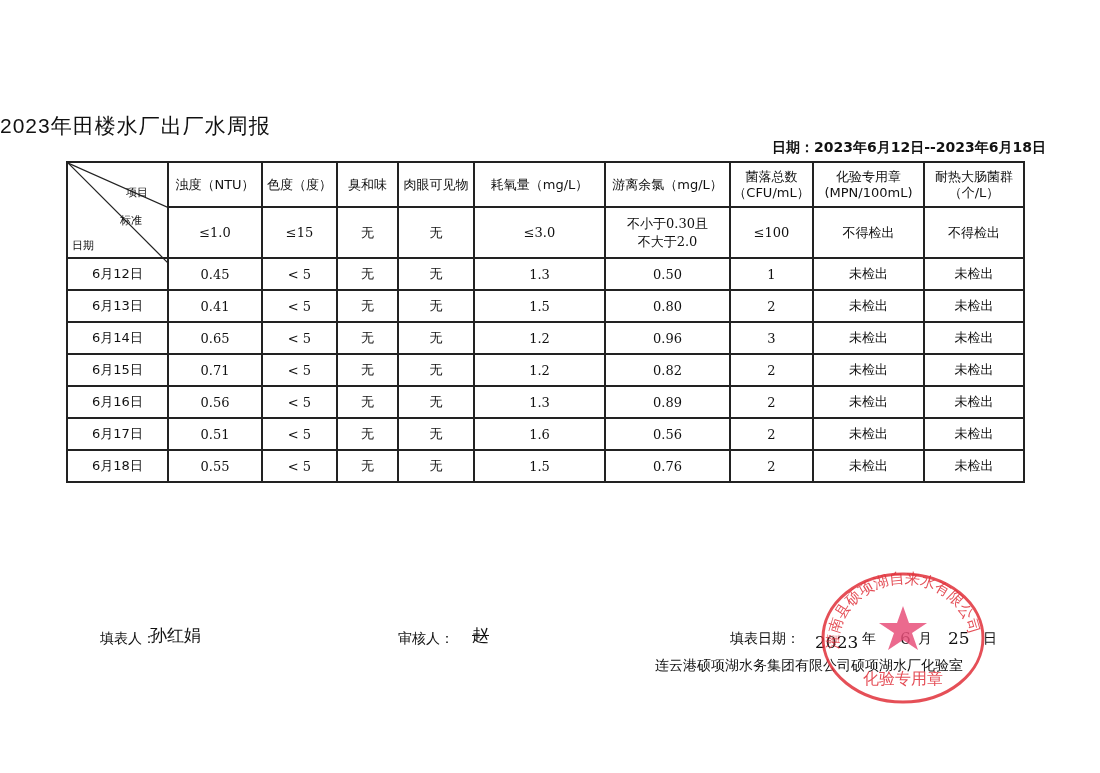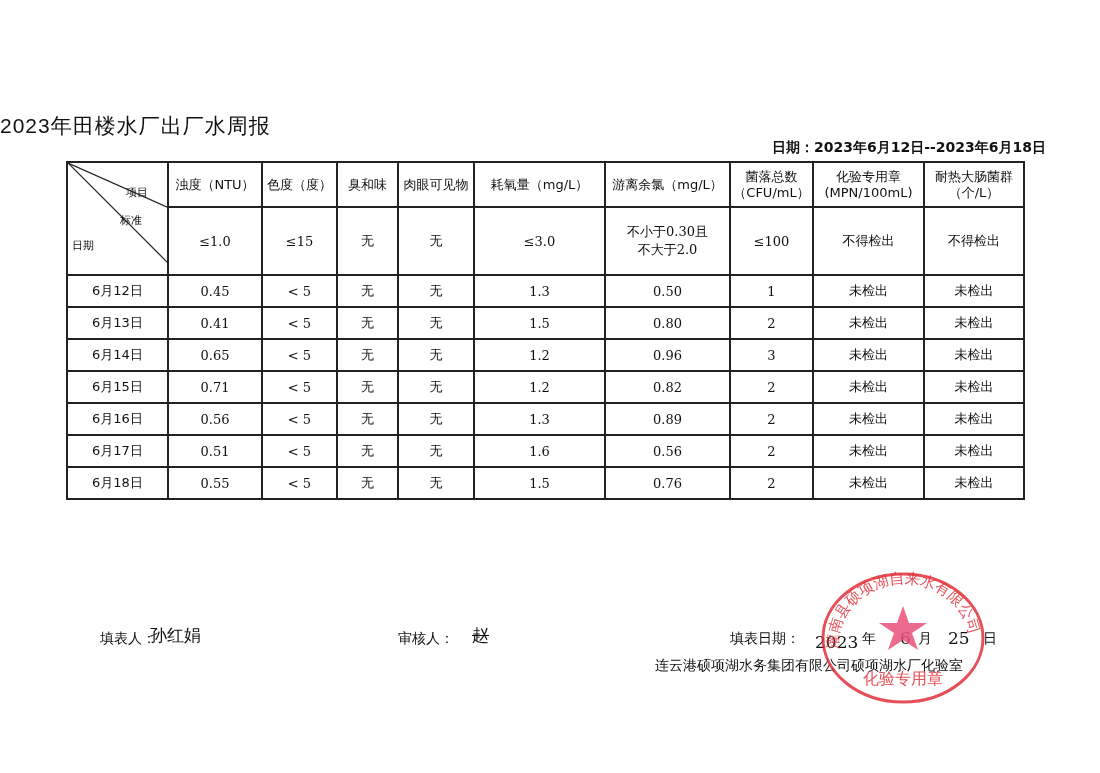--- a/index.html
+++ b/index.html
@@ -8,21 +8,21 @@
   .title { position: absolute; left: 0; width: 1100px; top: 90px; 
            font-family: Liberation Sans, sans-serif; font-size: 21px; letter-spacing: 1px; margin-top: 22px; }
   .daterange { position: absolute; left: 772px; top: 139px; font-size: 14px; font-weight: bold;
                font-family: "DejaVu Sans", "Liberation Sans", sans-serif; }
   table.report { position: absolute; left: 66px; top: 161px; border-collapse: collapse;
                  width: 957px; table-layout: fixed; }
   table.report td, table.report th { border: 2px solid #222; text-align: center; vertical-align: middle;
                  padding: 0; font-size: 13px; font-weight: normal; }
   table.report th { font-family: "DejaVu Sans", "Liberation Sans", sans-serif; font-size: 13px; line-height: 16px; }
   tr.h1 { height: 45px; }
-  tr.h2 { height: 68px; }
+  tr.h2 { height: 51px; }
   tr.row { height: 32px; }
   .std { font-size: 14px; }
   .bold { font-weight: bold; font-family: "DejaVu Sans", "Liberation Sans", sans-serif; }
   .small { font-size: 12px; font-family: "DejaVu Sans", "Liberation Sans", sans-serif; }
   .diag { position: relative; padding: 0 !important; }
   .diag svg { position: absolute; left: 0; top: 0; }
   .diag .lbl { position: absolute; font-size: 11px; font-family: "DejaVu Sans", "Liberation Sans", sans-serif; }
   .footer { position: absolute; font-family: Liberation Serif, serif; font-size: 14px; }
   .sig { position: absolute; font-family: "DejaVu Serif", serif; font-size: 17px; }
   .stamp { position: absolute; left: 818px; top: 566px; width: 170px; height: 138px; }

